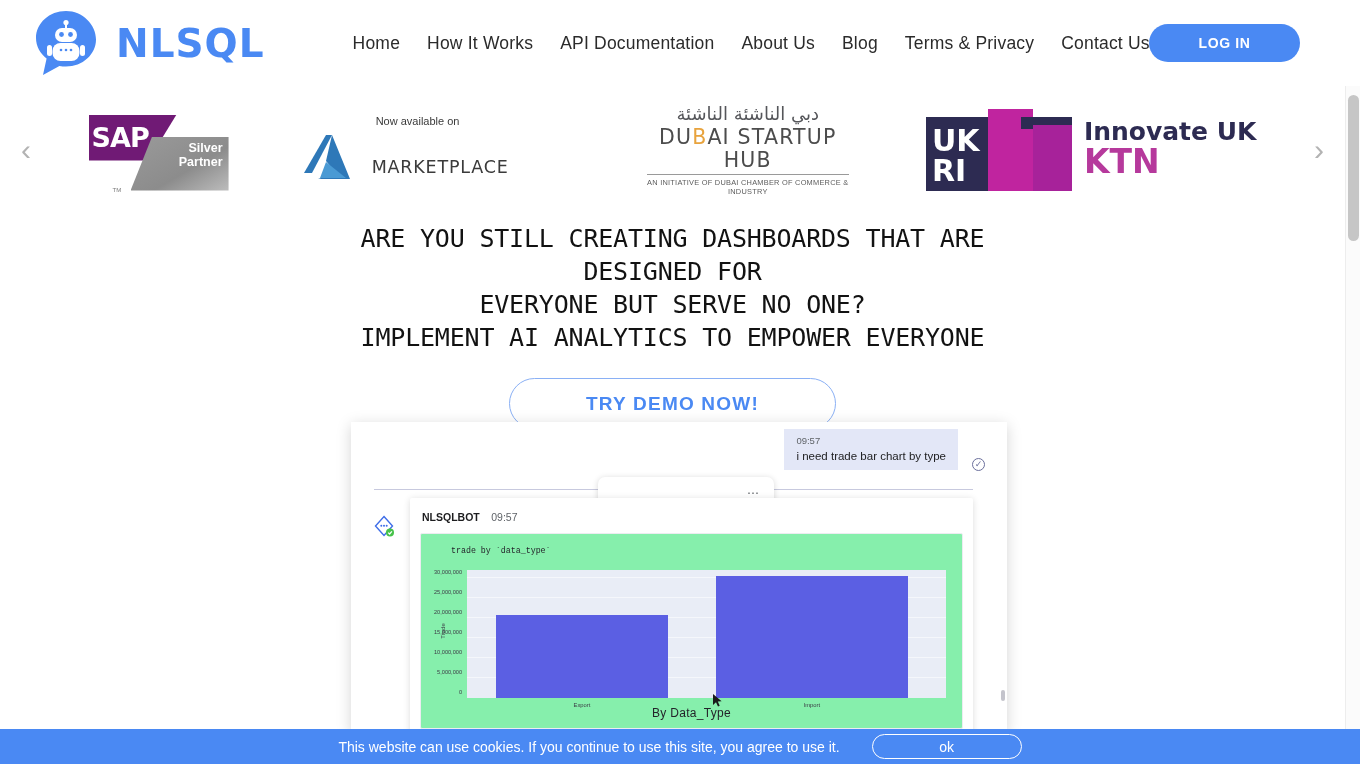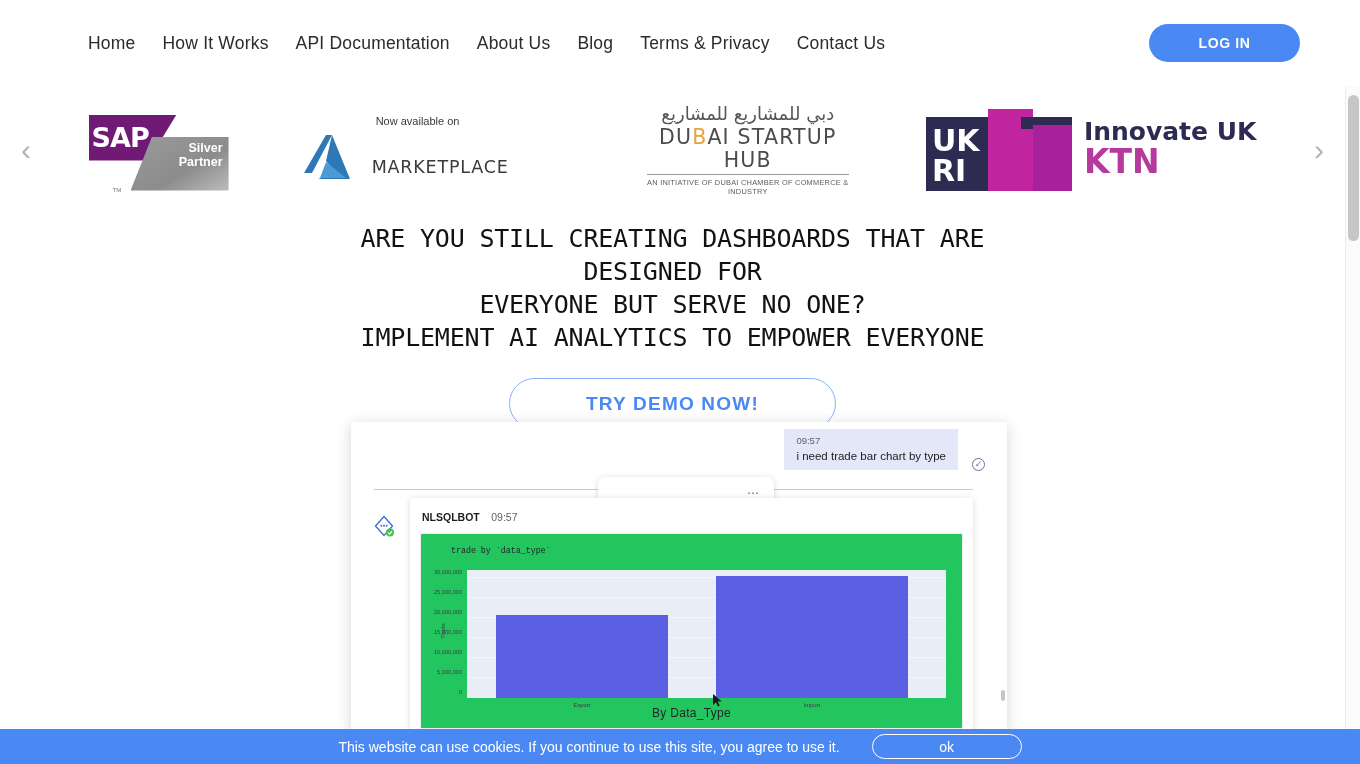--- a/index.html
+++ b/index.html
@@ -183,21 +183,21 @@
     background: #fff; box-shadow: 0 1px 7px rgba(0,0,0,.14);
     border-radius: 2px;
   }
   .bot-head { padding: 9px 0 0 12px; }
   .bot-name { font-size: 10.5px; font-weight: bold; color: #1d1d1f; display: inline-block; }
   .bot-ts { font-size: 10.5px; color: #5f6368; display: inline-block; margin-left: 7px; }
 
   .chart-card {
     margin: 8px 10px 0 10px; border: 1px solid #ececf1; border-radius: 2px;
     padding: 10px 8px 8px;
-    height: 196px; position: relative; background: #22c55e;
+    height: 196px; position: relative; background: #86efac;
   }
   .chart-title {
     font-size: 8.3px; color: #24242a; margin: 2px 0 0 22px;
     font-family: "Liberation Mono", monospace;
   }
   .plot {
     position: absolute; left: 46px; top: 36px; right: 16px; bottom: 30px;
     background: #e9edf6;
   }
   .plot-grid {
@@ -253,20 +253,39 @@
   .cookie-ok {
     width: 150px; height: 25px; border-radius: 13px;
     background: transparent; border: 1px solid #ffffff; color: #ffffff;
     font-size: 14px; cursor: pointer; font-family: "Liberation Sans", sans-serif;
   }
 </style>
 </head>
 <body>
 
 <div class="header">
+  <div class="brand">
+    <span class="logo-bubble">
+      <svg width="72" height="72" viewBox="0 0 72 72">
+        <path d="M36 4C19.4 4 6 16.1 6 31c0 8.2 4.1 15.5 10.6 20.4L13 68l16.4-9.1c2.1.4 4.3.6 6.6.6 16.6 0 30-12.1 30-27S52.6 4 36 4z" fill="#4a89f3"></path>
+        <circle cx="36" cy="15.5" r="2.6" fill="#ffffff"></circle>
+        <rect x="35" y="17.5" width="2" height="4" fill="#ffffff"></rect>
+        <rect x="25" y="21" width="22" height="14" rx="7" fill="#ffffff"></rect>
+        <circle cx="31.5" cy="27.5" r="2.4" fill="#4a89f3"></circle>
+        <circle cx="40.5" cy="27.5" r="2.4" fill="#4a89f3"></circle>
+        <rect x="22.5" y="36" width="27" height="18" rx="8" fill="#ffffff"></rect>
+        <rect x="17" y="38" width="5" height="11" rx="2.5" fill="#ffffff"></rect>
+        <rect x="50" y="38" width="5" height="11" rx="2.5" fill="#ffffff"></rect>
+        <circle cx="31" cy="43" r="1.3" fill="#4a89f3"></circle>
+        <circle cx="36" cy="43" r="1.3" fill="#4a89f3"></circle>
+        <circle cx="41" cy="43" r="1.3" fill="#4a89f3"></circle>
+      </svg>
+    </span>
+    <span class="brand-name">NLSQL</span>
+  </div>
 
   <nav class="nav">
     <a class="nav-link">Home</a>
     <a class="nav-link">How It Works</a>
     <a class="nav-link">API Documentation</a>
     <a class="nav-link">About Us</a>
     <a class="nav-link">Blog</a>
     <a class="nav-link">Terms &amp; Privacy</a>
     <a class="nav-link">Contact Us</a>
   </nav>
@@ -304,21 +323,21 @@
           <span class="azure-txt">
             <br>
             <span class="azure-sub">MARKETPLACE</span>
           </span>
         </div>
       </div>
     </div>
 
     <div class="logo-slot">
       <div class="dubai">
-        <div class="dubai-ar">دبي للمشاريع للمشاريع</div>
+        <div class="dubai-ar">دبي الناشئة الناشئة</div>
         <div class="dubai-en"><span>DU</span><span class="hl">B</span><span>AI STARTUP HUB</span></div>
         <div class="dubai-line"></div>
         <div class="dubai-sub">AN INITIATIVE OF DUBAI CHAMBER OF COMMERCE &amp; INDUSTRY</div>
       </div>
     </div>
 
     <div class="logo-slot">
       <div class="ukri-wrap">
         <span class="ukri-mark">
           <svg width="146" height="82" viewBox="0 0 146 82">

